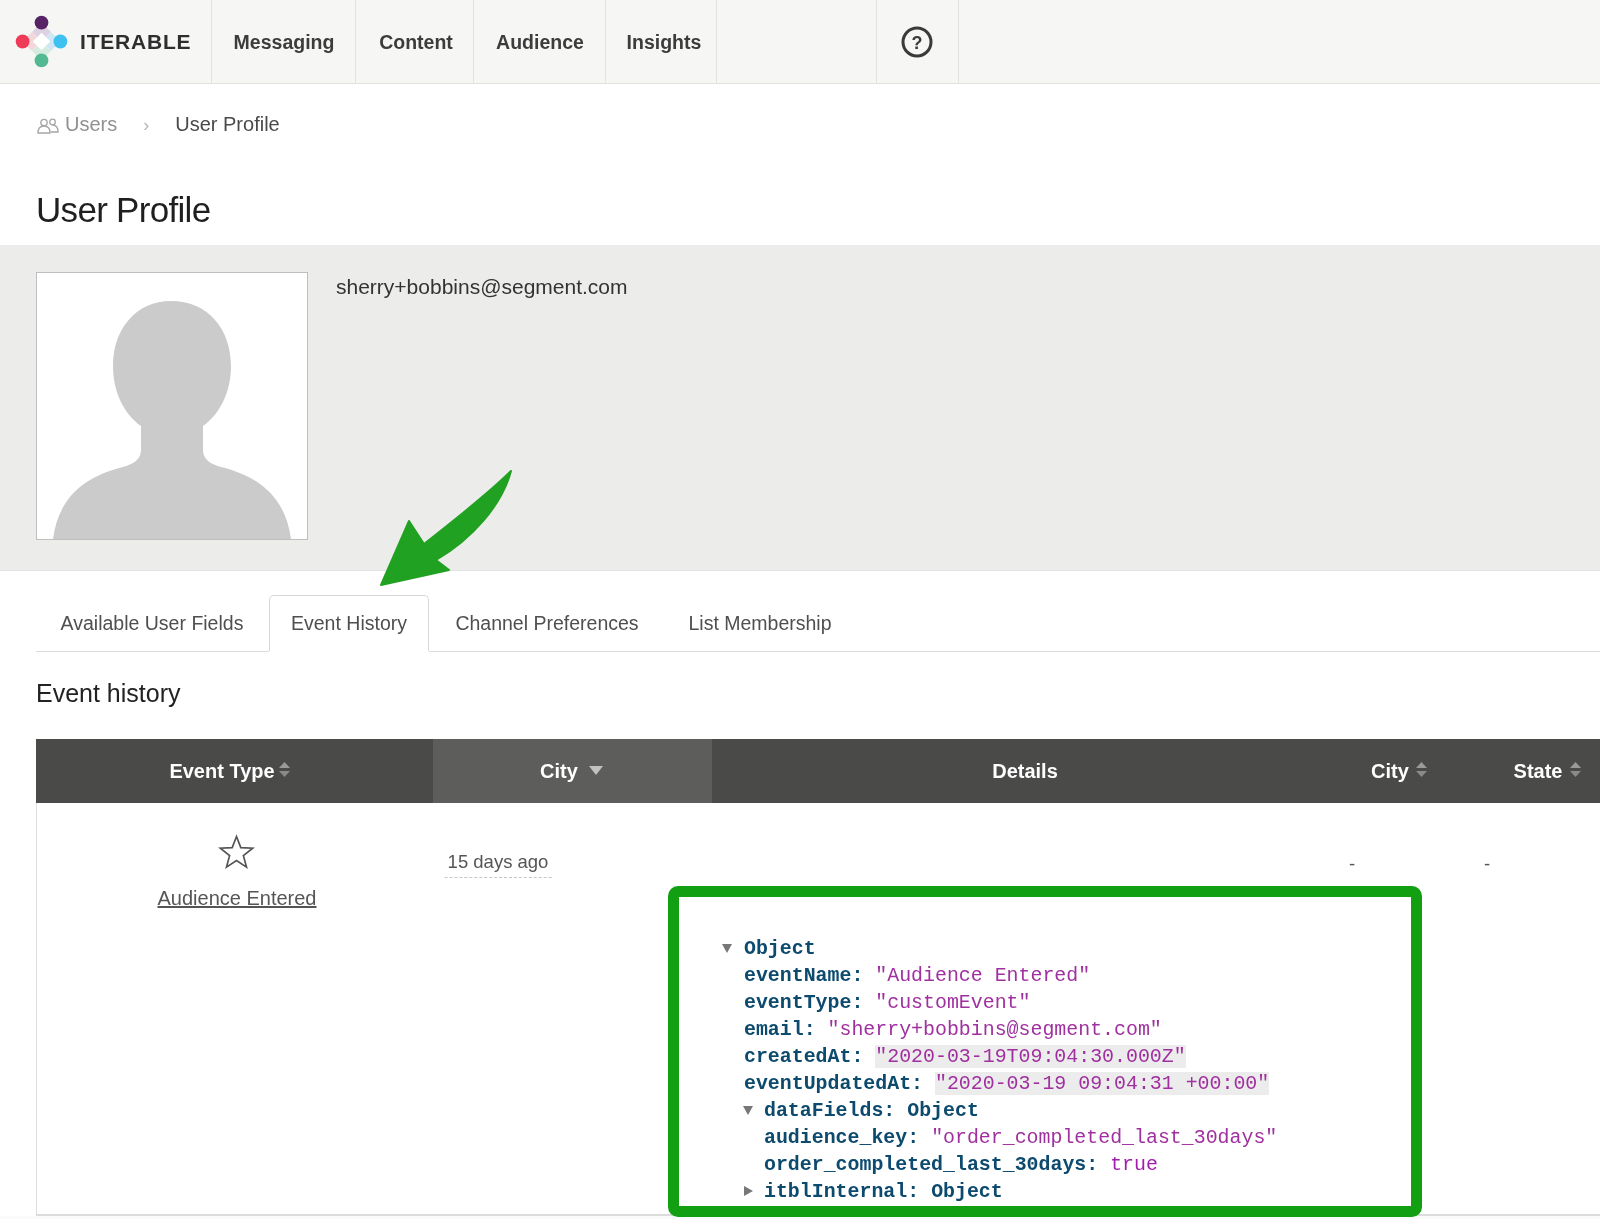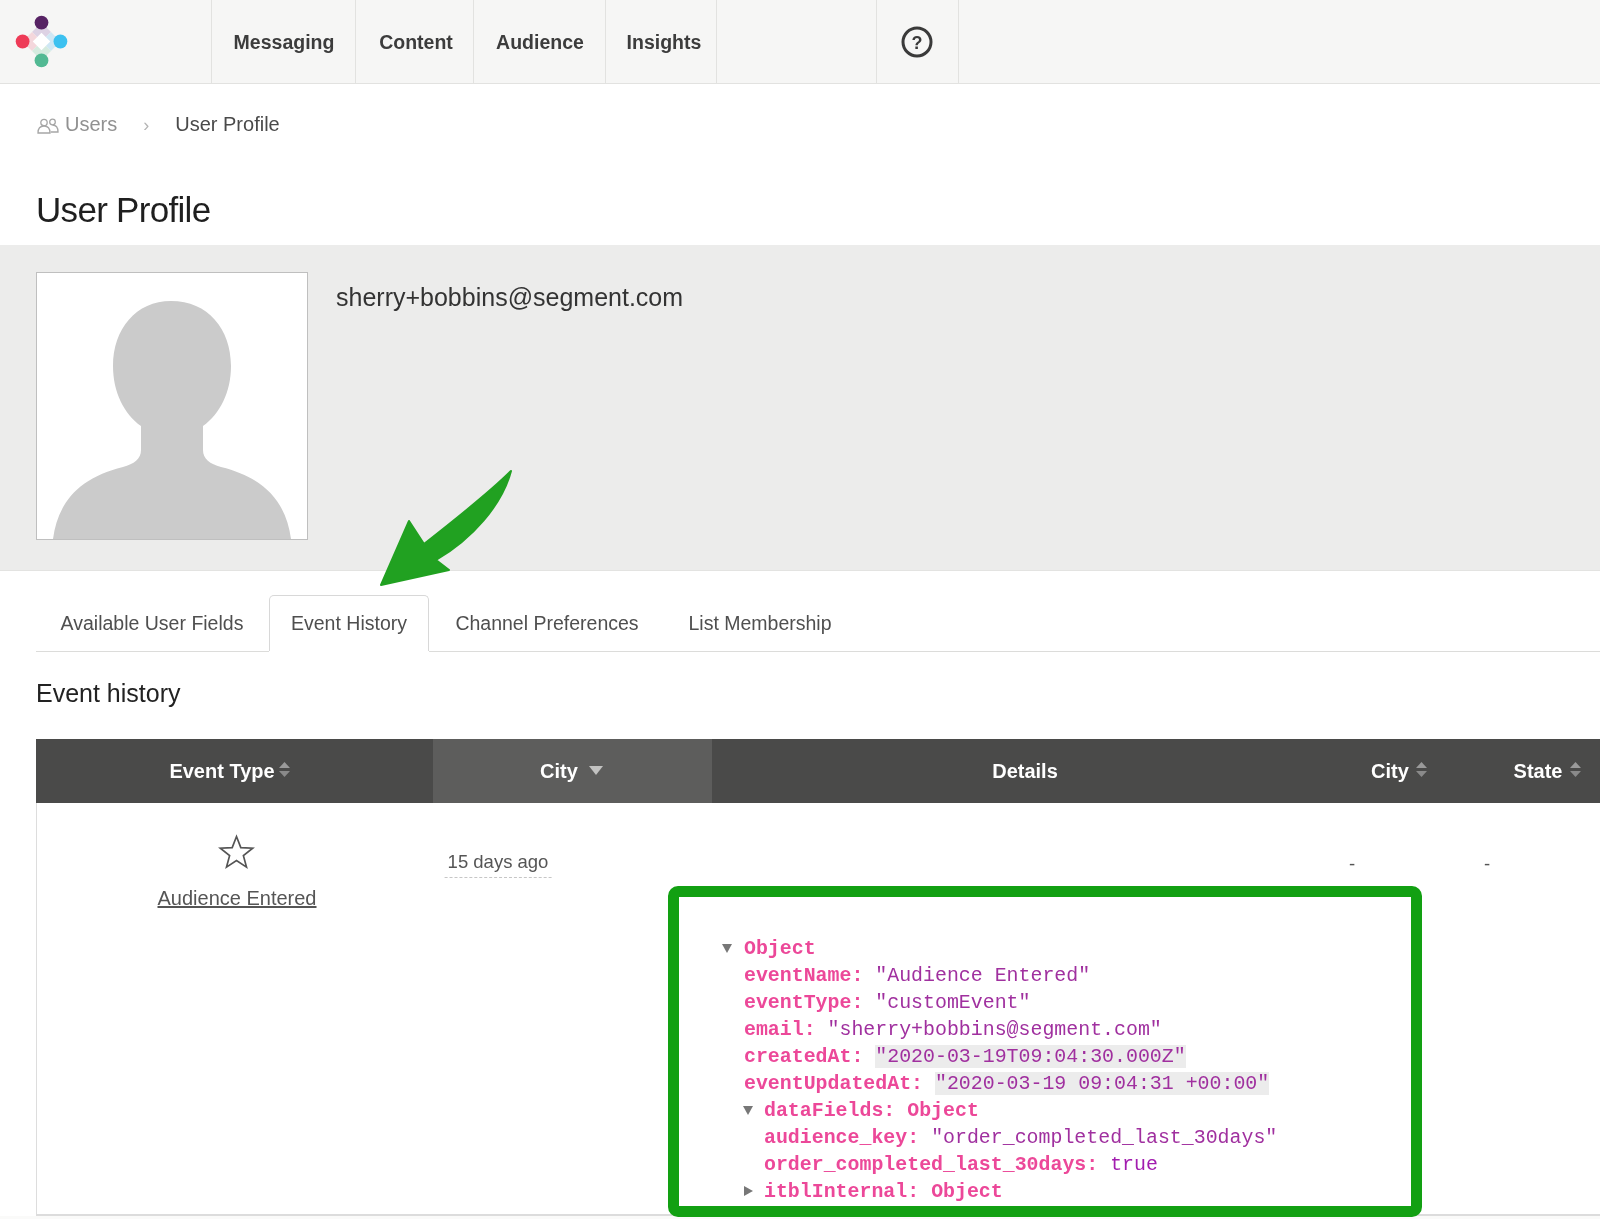--- a/index.html
+++ b/index.html
@@ -15,21 +15,21 @@
 
 #crumb { position:absolute; left:36px; top:113px; height:28px; font-size:20px; color:#919191; }
 #crumb .cur { color:#4a4a4a; }
 
 
 #h1 { position:absolute; left:36px; top:190px; font-size:35px; font-weight:400; color:#1f1f1f; letter-spacing:-0.7px; }
 
 
 #band { position:absolute; left:0; top:245px; width:1600px; height:326px; background:#ececeb; border-bottom:1px solid #e3e3e1; }
 #avatar { position:absolute; left:36px; top:27px; width:272px; height:268px; background:#fff; border:1px solid #bfbfbf; }
-#email { position:absolute; left:336px; top:38px; font-size:25px; color:#333; }
+#email { position:absolute; left:336px; top:30px; font-size:21px; color:#333; }
 
 
 #tabline { position:absolute; left:36px; top:651px; width:1564px; height:1px; background:#dcdcda; }
 .tab { position:absolute; top:595px; height:57px; line-height:57px; font-size:19.5px; color:#4f4f4f; transform:translateX(-50%); }
 #activetab { position:absolute; left:269px; top:595px; width:160px; height:58px; background:#fff; border:1px solid #d8d8d8; border-bottom:none; border-radius:5px 5px 0 0; }
 
 
 #h2 { position:absolute; left:36px; top:679px; font-size:25px; font-weight:400; color:#222; }
 
 
@@ -39,21 +39,21 @@
 #tbody { position:absolute; left:36px; top:803px; width:1564px; height:411px; background:#fff; border-left:1px solid #ddd; }
 #tbot { position:absolute; left:36px; top:1214px; width:1564px; height:2px; background:#dcdcdc; }
 #below { position:absolute; left:0; top:1216px; width:1600px; height:3px; background:#fafaf9; }
 #audent { position:absolute; left:237px; top:887px; transform:translateX(-50%); font-size:20px; color:#555;text-decoration:underline; }
 #daysago { position:absolute; left:498px; top:851px; transform:translateX(-50%); font-size:18.5px; color:#555; border-bottom:1px dashed #c6c6c6; padding:0 3px 4px 3px; }
 .dash { position:absolute; top:853px; font-size:18.5px; color:#555; }
 
 
 #greenbox { position:absolute; left:668px; top:886px; width:754px; height:331px; border:11px solid #12a012; border-radius:10px; background:#fff; }
 .jline { position:absolute; height:27px; line-height:27px; font-family:"Liberation Mono", monospace; font-size:19.9px; white-space:pre; color:#2a2a2a; }
-.jkey { font-weight:700; color:#ec4899; }
+.jkey { font-weight:700; color:#0c4a6e; }
 .jval { color:#a0309f; }
 .jhl { background:#ececec; }
 .jtrue { color:#a21caf; }
 .tri { position:absolute; width:0; height:0; }
 </style>
 </head>
 <body>
 
 <div id="nav">
   <svg class="abs" style="left:15px;top:15px" width="53" height="53" viewBox="0 0 53 53">
@@ -64,20 +64,21 @@
         <rect x="-13.4" y="0" width="13.4" height="13.4" fill="#f4d7dc"></rect>
         <rect x="0" y="0" width="13.4" height="13.4" fill="#d5ebdf"></rect>
         <rect x="-6.2" y="-6.2" width="12.4" height="12.4" fill="#fff"></rect>
       </g>
       <circle cx="0" cy="-18.9" r="6.9" fill="#572364"></circle>
       <circle cx="-18.9" cy="0" r="6.9" fill="#ee3b57"></circle>
       <circle cx="18.9" cy="0" r="6.9" fill="#3cc1f0"></circle>
       <circle cx="0" cy="18.9" r="6.9" fill="#52b993"></circle>
     </g>
   </svg>
+  <div id="logotext">ITERABLE</div>
   <div class="navsep" style="left:211px"></div>
   <div class="navsep" style="left:355px"></div>
   <div class="navsep" style="left:473px"></div>
   <div class="navsep" style="left:605px"></div>
   <div class="navsep" style="left:716px"></div>
   <div class="navsep" style="left:876px"></div>
   <div class="navsep" style="left:958px"></div>
   <div class="navitem" style="left:284px">Messaging</div>
   <div class="navitem" style="left:416px">Content</div>
   <div class="navitem" style="left:540px">Audience</div>

